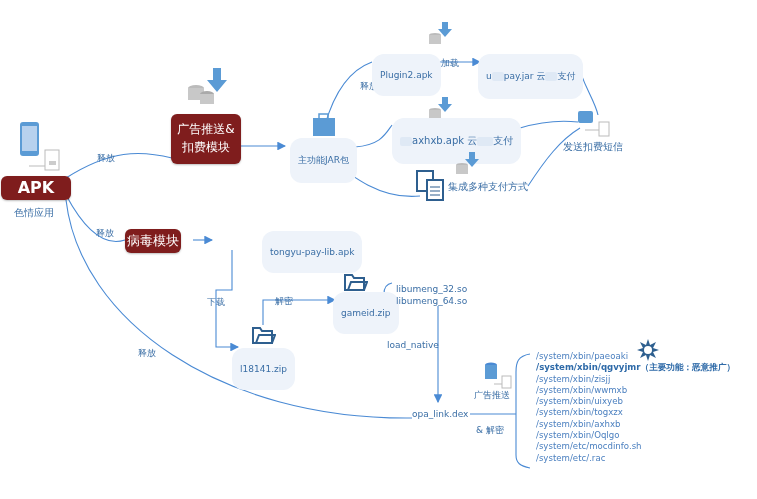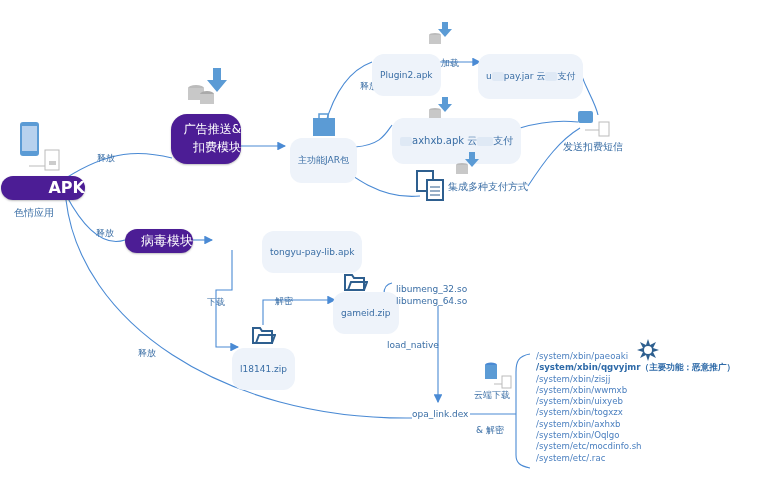--- a/index.html
+++ b/index.html
@@ -1,20 +1,20 @@
 <!DOCTYPE html>
 <html><head>
   <meta charset="utf-8">
   <style>
     html, body { margin:0; padding:0; background:#ffffff; }
     body { width:757px; height:499px; position:relative; overflow:hidden;
            font-family:"DejaVu Sans", sans-serif; color:#3f7fbf; }
     #canvas { position:absolute; left:0; top:0; }
     .node { position:absolute; white-space:nowrap; }
-    .blue-node { background:#4c1d95; color:#fff; border-radius:16px; text-align:right;
+    .blue-node { background:#7f1d1d; color:#fff; border-radius:6px; text-align:center;
                  box-shadow:0 1px 2px rgba(0,0,0,0.25); }
     .soft-node { background:#eef3fa; border-radius:12px; font-size:9px; color:#3a6ea5; padding:16px 8px; }
     .lbl { position:absolute; font-size:9px; color:#3a6ea5; white-space:nowrap; }
     .blur { display:inline-block; background:#dfe9f5; width:12px; height:9px; vertical-align:middle; border-radius:2px; }
     .path-list { position:absolute; left:536px; top:351px; font-size:8.6px; line-height:11.3px; color:#4a7fbf; }
     .path-list .bold { font-weight:bold; color:#2e6aa8; }
   </style>
 </head>
 <body>
 
@@ -66,21 +66,21 @@
 <div class="node" style="left:19px;top:121px;">
   <svg width="45" height="52">
       <rect x="1" y="1" width="19" height="34" rx="3" fill="#5b9bd5"></rect>
       <rect x="3" y="5" width="15" height="25" fill="#b7d1ee"></rect>
       <line x1="10" y1="45" x2="26" y2="45" stroke="#bbb"></line>
       <rect x="26" y="29" width="14" height="20" fill="#fff" stroke="#bbb"></rect>
       <rect x="30" y="40" width="7" height="4" fill="#ccc"></rect>
     </svg>
 </div>
 
-<div class="node blue-node" style="left:1px;top:176px;width:84px;height:24px;line-height:24px;font-weight:bold;font-size:16px;">APK</div>
+<div class="node blue-node" style="left:1px;top:176px;width:70px;height:24px;line-height:24px;font-weight:bold;font-size:16px;">APK</div>
 <div class="lbl" style="left:14px;top:206px;font-size:10px;">色情应用</div>
 
 <div class="node" style="left:187px;top:68px;">
   <svg width="44" height="40">
       <path d="M26,0 h8 v12 h6 l-10,12 l-10,-12 h6z" fill="#5b9bd5"></path>
       <ellipse cx="9" cy="20" rx="8" ry="3" fill="#bbb"></ellipse>
       <rect x="1" y="20" width="16" height="12" fill="#c8c8c8"></rect>
       <ellipse cx="20" cy="26" rx="7" ry="3" fill="#aaa"></ellipse>
       <rect x="13" y="26" width="14" height="10" fill="#c8c8c8"></rect>
     </svg>
@@ -148,21 +148,21 @@
 
 <div class="node" style="left:577px;top:110px;">
   <svg width="34" height="28">
       <rect x="1" y="1" width="15" height="12" rx="2" fill="#5b9bd5"></rect>
       <line x1="8" y1="20" x2="22" y2="20" stroke="#bbb"></line>
       <rect x="22" y="12" width="10" height="14" fill="#fff" stroke="#bbb"></rect>
     </svg>
 </div>
 <div class="lbl" style="left:563px;top:140px;font-size:10px;">发送扣费短信</div>
 
-<div class="node blue-node" style="left:125px;top:229px;width:68px;height:24px;line-height:24px;font-size:13px;">病毒模块</div>
+<div class="node blue-node" style="left:125px;top:229px;width:56px;height:24px;line-height:24px;font-size:13px;">病毒模块</div>
 <div class="node soft-node" style="left:214px;top:231px;margin-left:48px;">tongyu-pay-lib.apk</div>
 <div class="lbl" style="left:207px;top:296px;">下载</div>
 <div class="lbl" style="left:275px;top:295px;">解密</div>
 
 <div class="node" style="left:252px;top:325px;">
   <svg width="24" height="20">
       <path d="M1,3 h7 l2,3 h10 v12 h-19z" fill="none" stroke="#2e5f8f" stroke-width="2"></path>
       <path d="M4,18 l3,-8 h16 l-3,8z" fill="none" stroke="#2e5f8f" stroke-width="2"></path>
     </svg>
 </div>
@@ -182,21 +182,21 @@
 <div class="lbl" style="left:387px;top:340px;">load_native</div>
 
 <div class="node" style="left:484px;top:362px;">
   <svg width="28" height="28">
       <ellipse cx="7" cy="3" rx="6" ry="2.5" fill="#4a8ad4"></ellipse>
       <rect x="1" y="3" width="12" height="14" fill="#5b9bd5"></rect>
       <line x1="10" y1="22" x2="18" y2="22" stroke="#bbb"></line>
       <rect x="18" y="14" width="9" height="12" fill="#fff" stroke="#bbb"></rect>
     </svg>
 </div>
-<div class="lbl" style="left:474px;top:389px;">云端下载</div>
+<div class="lbl" style="left:474px;top:389px;">广告推送</div>
 <div class="lbl" style="left:476px;top:424px;">&amp; 解密</div>
 <div class="node" style="left:412px;top:409px;font-size:9px;color:#3a6ea5;">opa_link.dex</div>
 
 <div class="node" style="left:637px;top:339px;">
   <svg width="22" height="22">
       <polygon points="11,0 13,6 19,3 16,9 22,11 16,13 19,19 13,16 11,22 9,16 3,19 6,13 0,11 6,9 3,3 9,6" fill="#2e5f8f"></polygon>
       <circle cx="11" cy="11" r="4" fill="#fff"></circle>
     </svg>
 </div>
 

